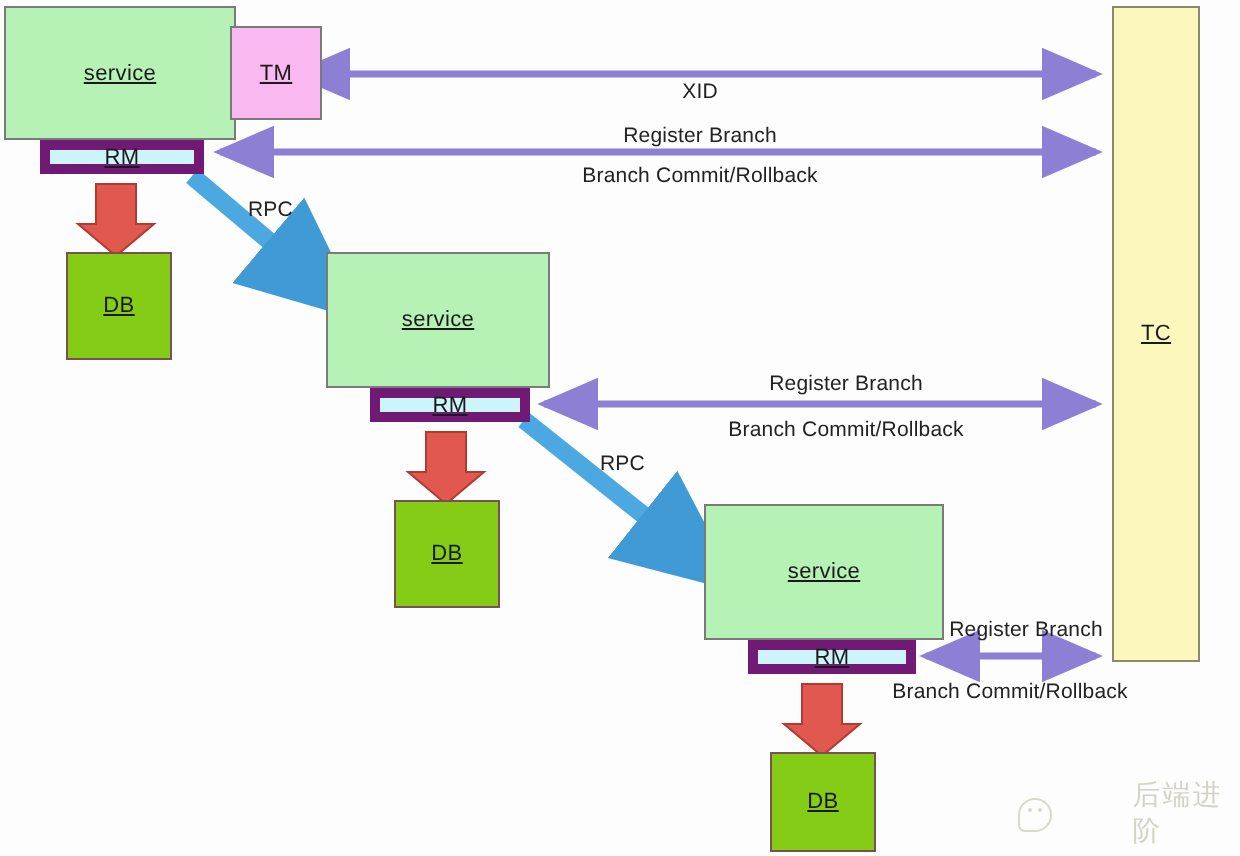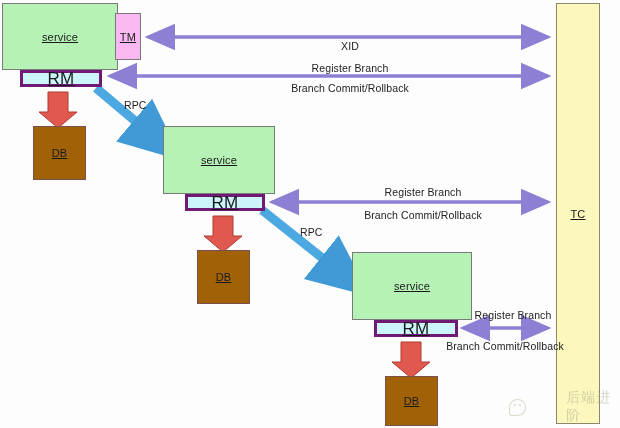--- a/index.html
+++ b/index.html
@@ -25,30 +25,30 @@
     color: #1a1a1a;
     letter-spacing: 0.2px;
     text-decoration: underline;
   }
   .svc {
     background: #b6f2b6;
     border: 1px solid #7a7a7a;
   }
   .rm {
     background: #ccf5fb;
-    border: 3px solid #701a75;
-    font-size: 17px;
+    border: 5px solid #701a75;
+    font-size: 11px;
   }
   .tm {
     background: #f9b8f0;
     border: 1px solid #7a7a7a;
     font-size: 11px;
   }
   .db {
-    background: #a16207;
+    background: #84cc16;
     border: 1px solid #7a5050;
     font-size: 11px;
     text-align: right;
   }
   .tc {
     background: #fbf7bd;
     border: 1px solid #8a8a6a;
     font-size: 11px;
   }
   .lbl {
@@ -151,39 +151,39 @@
     <g>
       <path d="M213,216 L233,216 L233,236 L242,236 L223,252 L204,236 L213,236 Z" fill="#e0584e" stroke="#b03b33" stroke-width="1"></path>
     </g>
     <g>
       <path d="M401,342 L421,342 L421,362 L430,362 L411,378 L392,362 L401,362 Z" fill="#e0584e" stroke="#b03b33" stroke-width="1"></path>
     </g>
   </svg>
 
   <div class="box svc" style="left:2px; top:3px; width:116px; height:67px;">service</div>
 
-  <div class="box tm" style="left:115px; top:13px; width:26px; height:47px;">TM</div>
+  <div class="box tm" style="left:115px; top:13px; width:46px; height:47px;">TM</div>
 
   <div class="box rm" style="left:20px; top:70px; width:82px; height:17px;">RM</div>
 
   <div class="box db" style="left:33px; top:126px; width:53px; height:54px;">DB</div>
 
   <div class="box svc" style="left:163px; top:126px; width:112px; height:68px;">service</div>
 
   <div class="box rm" style="left:185px; top:194px; width:80px; height:17px;">RM</div>
 
   <div class="box db" style="left:197px; top:250px; width:53px; height:54px;">DB</div>
 
   <div class="box svc" style="left:352px; top:252px; width:120px; height:68px;">service</div>
 
   <div class="box rm" style="left:374px; top:320px; width:84px; height:17px;">RM</div>
 
   <div class="box db" style="left:385px; top:376px; width:53px; height:50px;">DB</div>
 
-  <div class="box tc" style="left:556px; top:3px; width:44px; height:421px;">TC</div>
+  <div class="box tc" style="left:556px; top:3px; width:44px; height:328px;">TC</div>
 
 
   <div class="lbl ctr" style="left:350px; top:40px;">XID</div>
 
   <div class="lbl ctr" style="left:350px; top:62px;">Register Branch</div>
 
   <div class="lbl ctr" style="left:350px; top:82px;">Branch Commit/Rollback</div>
 
   <div class="lbl ctr" style="left:423px; top:186px;">Register Branch</div>
 

